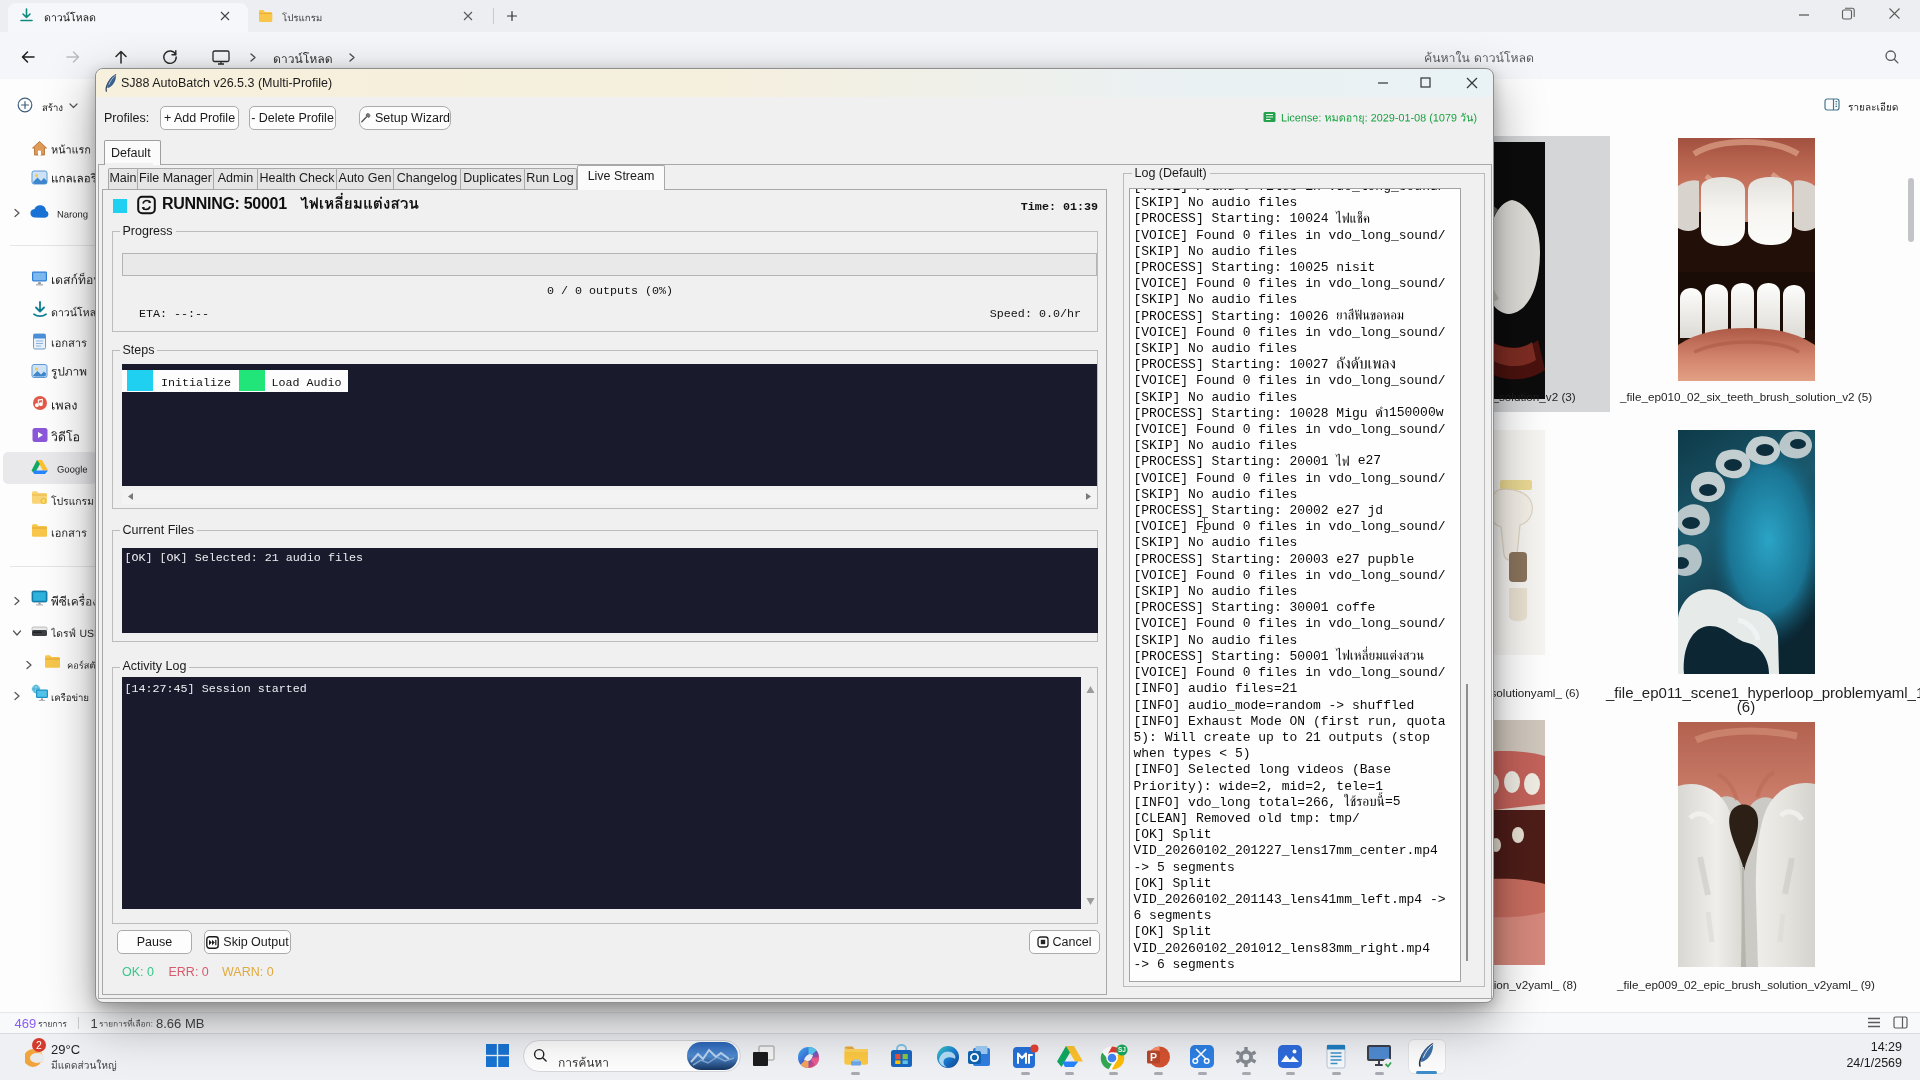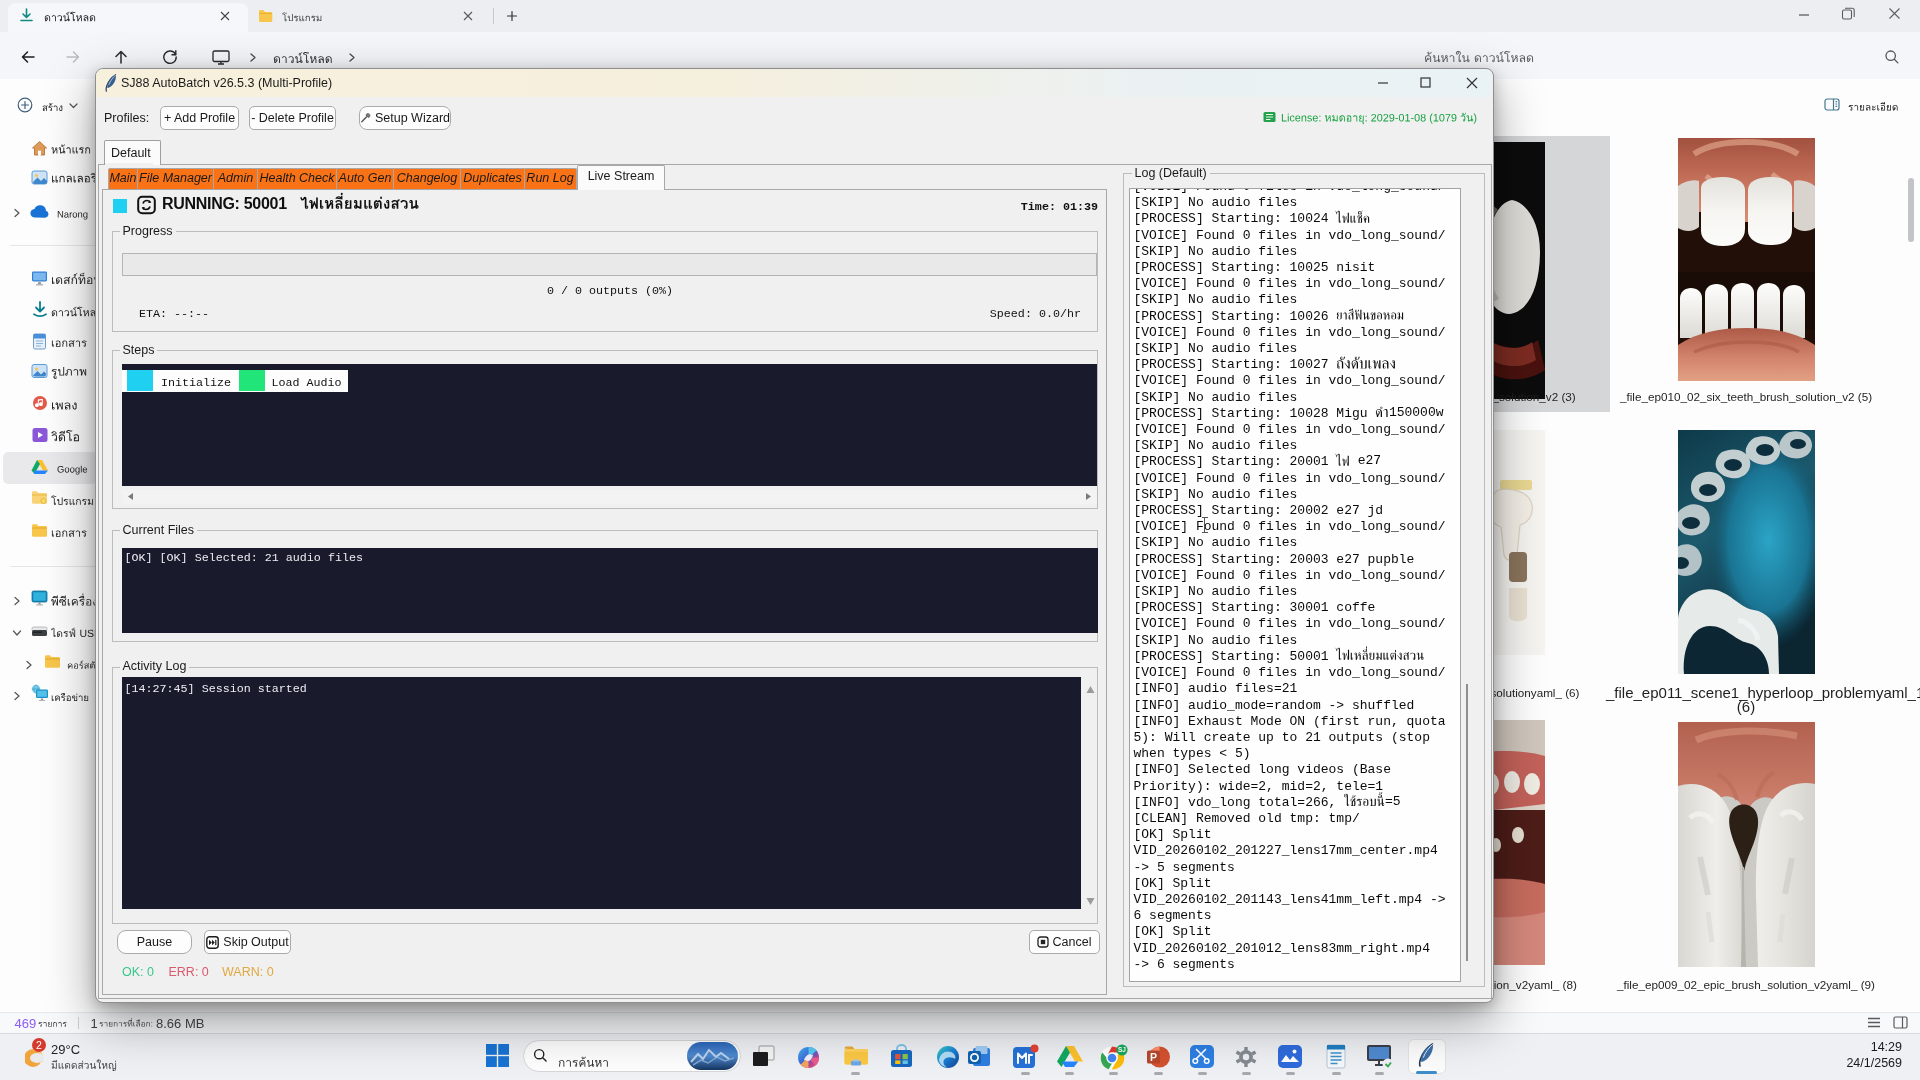--- a/index.html
+++ b/index.html
@@ -609,21 +609,21 @@
 <div class="a flab" style="left:119.5px;top:659px;">Activity Log</div>
 <div class="a dark" style="left:122px;top:677px;width:958.5px;height:232px;"></div>
 <div class="a mono" style="left:124.5px;top:681.5px;font-size:11.7px;color:#ededf2;">[14:27:45] Session started</div>
 <svg class="a" style="left:1085px;top:684px" width="11" height="11" viewBox="0 0 11 11">
     <path d="M5.5 2L1.5 9h8z" fill="#9b9b9b"></path>
   </svg>
 <svg class="a" style="left:1085px;top:896px" width="11" height="11" viewBox="0 0 11 11">
     <path d="M5.5 9L1.5 2h8z" fill="#9b9b9b"></path>
   </svg>
 
-<div class="a btn" style="left:117px;top:930px;width:73px;height:22px;border-radius:9px;">Pause</div>
+<div class="a btn" style="left:117px;top:930px;width:73px;height:22px;">Pause</div>
 <div class="a btn" style="left:204px;top:930px;width:85px;height:22px;"><svg width="13" height="13" viewBox="0 0 13 13" style="margin-right:4px">
       <rect x="0.8" y="0.8" width="11.4" height="11.4" rx="2.6" fill="none" stroke="#1a1a1a" stroke-width="1.4"></rect>
       <path d="M3 3.8l2.8 2.7L3 9.2zM6 3.8l2.8 2.7L6 9.2z" fill="#1a1a1a"></path>
       <rect x="9.2" y="3.8" width="1.2" height="5.4" fill="#1a1a1a"></rect>
     </svg>Skip Output</div>
 <div class="a btn" style="left:1028.5px;top:930px;width:69px;height:22px;"><svg width="12" height="12" viewBox="0 0 12 12" style="margin-right:4px">
       <rect x="1" y="1" width="10" height="10" rx="2.5" fill="none" stroke="#222" stroke-width="1.3"></rect>
       <rect x="3.8" y="3.8" width="4.4" height="4.4" fill="#222"></rect>
     </svg>Cancel</div>
 <div class="a" style="left:122px;top:965px;font-size:12.5px;color:#38c78a;">OK: 0</div>
@@ -682,21 +682,21 @@
 [OK] Split
 VID_20260102_201012_lens83mm_right.mp4
 -&gt; 6 segments</pre>
 </div>
 <div class="a" style="left:1465.5px;top:684px;width:2.5px;height:277px;background:#8f8f8f;"></div>
 <div class="a" style="left:1204px;top:518px;width:1.2px;height:14px;background:#555;"></div>
 <div class="a" style="left:1201.5px;top:517px;width:6px;height:1.2px;background:#555;"></div>
 <div class="a" style="left:1201.5px;top:532px;width:6px;height:1.2px;background:#555;"></div>
 <style>
 .btn{background:#fdfdfd;border:1px solid #ababab;border-radius:5px;font-size:12.5px;color:#1a1a1a;display:flex;align-items:center;justify-content:center;white-space:nowrap;}
-.tabi{top:167.5px;height:20px;background:#f97316;border:1px solid #a8a8a8;border-bottom:none;font-size:12.5px;color:#1a1a1a;text-align:center;line-height:19px;border-radius:2px 2px 0 0;font-style:italic;}
+.tabi{top:167.5px;height:20px;background:#e5e5e5;border:1px solid #a8a8a8;border-bottom:none;font-size:12.5px;color:#1a1a1a;text-align:center;line-height:19px;border-radius:2px 2px 0 0;}
 .taba{top:165px;height:23.5px;background:#fbfbfb;border:1px solid #a8a8a8;border-bottom:none;font-size:12.5px;color:#1a1a1a;text-align:center;line-height:20px;border-radius:2px 2px 0 0;z-index:2;}
 .frame{border:1px solid #bcbcbc;}
 .flab{font-size:12.5px;color:#1a1a1a;background:#f0f0f0;padding:0 3px;}
 </style>
 <svg width="0" height="0" style="position:absolute">
     <defs>
       <g id="G0">
         <path d="M 10.8 -5.3 L 10.8 0 L 19.9 0 C 31.3 -7.5 37 -16.2 37 -26.5 C 37 -33 34 -36.4 27.9 -36.4 C 21.6 -36.4 18.4 -32.6 18.4 -26.2 C 18.4 -20.5 23.8 -17.7 26.2 -17.7 C 26.6 -17.7 27.3 -17.8 27.3 -17.8 C 25 -13.4 22.3 -10.6 19.1 -9.6 C 16.5 -23.7 14.8 -26.1 14.8 -32.6 C 14.8 -42.3 20.6 -48.9 32.4 -48.9 C 43.8 -48.9 49.4 -42.5 49.4 -33 L 49.4 0 L 57.2 0 L 57.2 -31.8 C 57.2 -47.9 48.8 -56.1 32.2 -56.1 C 14.8 -56.1 6.8 -47.1 6.8 -32.7 C 6.8 -26.9 10.8 -11.8 10.8 -5.3 Z M 26.5 -22.7 C 24.2 -22.7 23 -24.8 23 -26.9 C 23 -29.5 24.7 -30.9 27.1 -30.9 C 30.1 -30.9 31 -29.4 31 -27.1 C 31 -24 29.7 -22.7 26.5 -22.7 Z M 26.5 -22.7 "></path>
       </g>
       <g id="G1">

